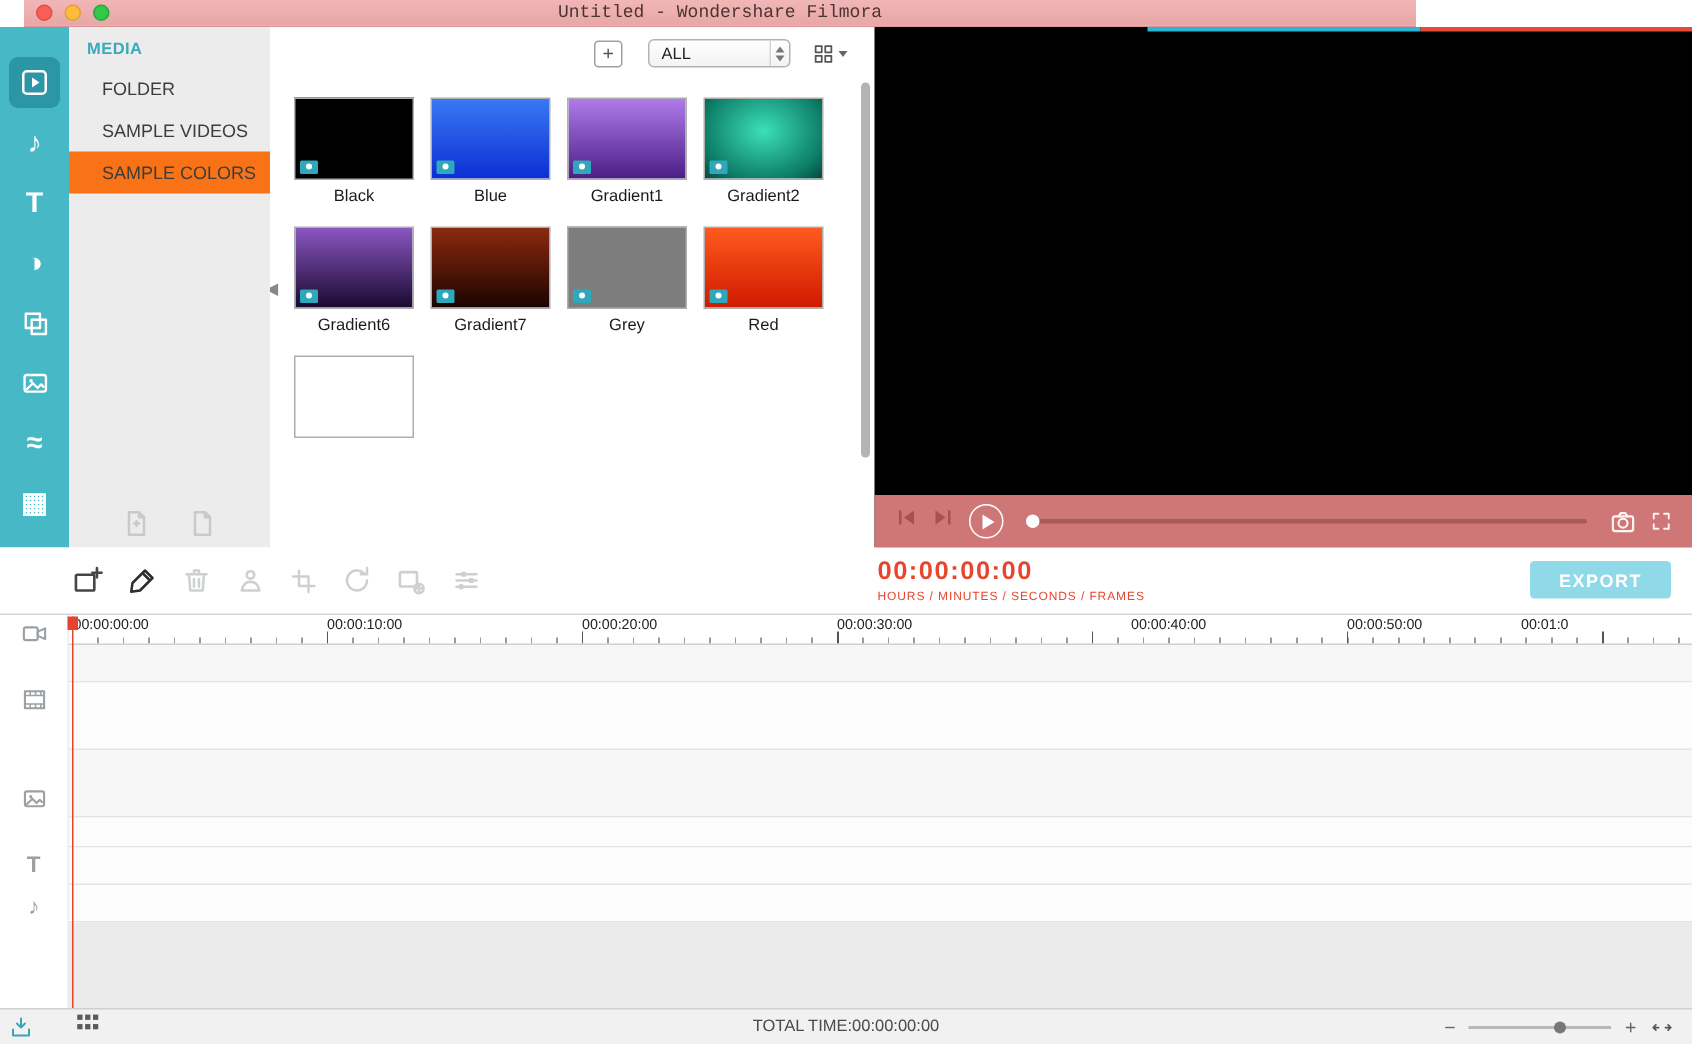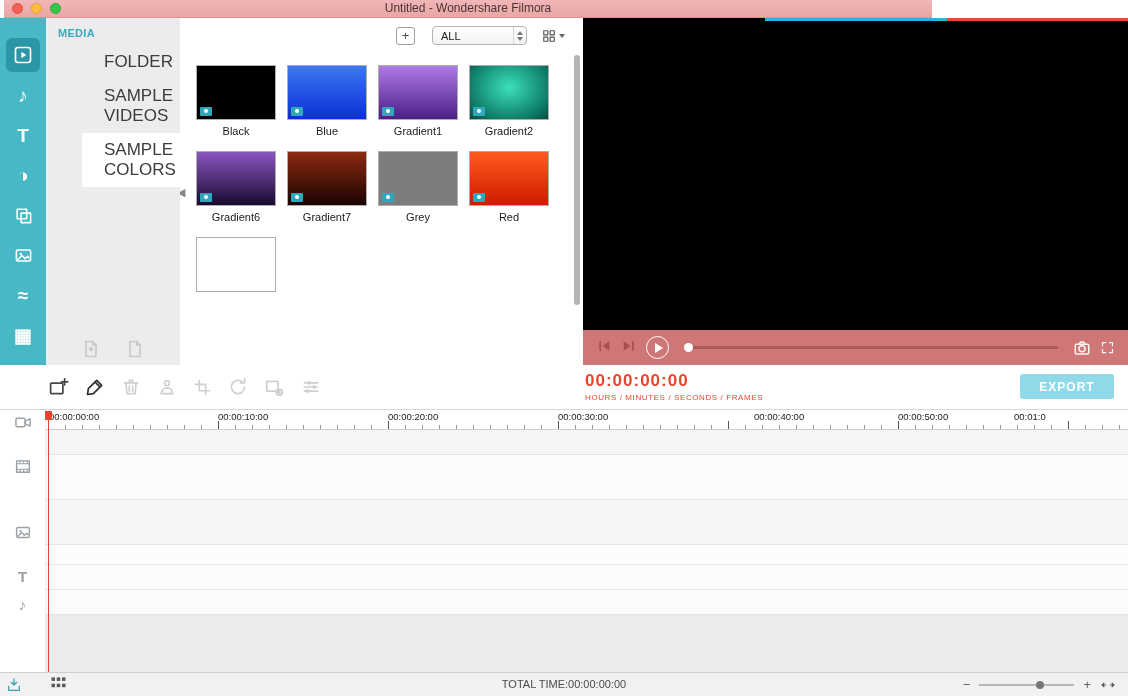--- a/index.html
+++ b/index.html
@@ -3,41 +3,41 @@
 <meta charset="utf-8">
 <style>
   * { margin:0; padding:0; box-sizing:border-box; }
   html,body { width:1128px; height:696px; overflow:hidden; }
   body { font-family:"Liberation Sans", sans-serif; background:#fff; position:relative; }
   .app { position:absolute; inset:0; width:1128px; height:696px; }
 
   svg.si { stroke:currentColor; fill:none; stroke-width:2; stroke-linecap:round; stroke-linejoin:round; display:block; }
 
   
-  .titlebar { position:absolute; left:4px; top:0; width:928px; height:18px;
-    background:linear-gradient(#f1b6b6,#e9a6a6); border-bottom:1px solid #d89494; z-index:20; }
+  .titlebar { position:absolute; left:16px; top:0; width:928px; height:18px;
+    background:linear-gradient(#f1b6b6,#e9a6a6); border-bottom:1px solid #d89494; z-index:20;font-family:Liberation Mono, monospace; }
   .traffic { position:absolute; left:8px; top:3px; display:flex; gap:8px; }
   .tl { width:11px; height:11px; border-radius:50%; }
   .tl.close { background:#f95f57; border:1px solid #dd4f48; }
   .tl.min   { background:#fdbc40; border:1px solid #e0a32e; }
   .tl.zoom  { background:#34c84a; border:1px solid #27a83b; }
   .win-title { text-align:center; font-size:12px; color:#4a3535; line-height:17px; }
 
   
   .app-sidebar { position:absolute; left:0; top:18px; width:46px; height:347px; background:#47b8c6; padding-top:17px; }
   .as-item { width:46px; height:40px; display:flex; align-items:center; justify-content:center; color:#fff; cursor:pointer; }
   .as-item .box { width:34px; height:34px; display:flex; align-items:center; justify-content:center; border-radius:6px; }
   .as-item.sel .box { background:#2b96a6; }
   .as-glyph { font-size:19px; line-height:1; color:#fff; font-weight:bold; }
 
   
   .media-panel { position:absolute; left:46px; top:18px; width:134px; height:347px; background:#ececec; }
   .mp-header { font-size:11px; font-weight:bold; color:#38aabb; padding:9px 0 6px 12px; letter-spacing:.3px; }
-  .mp-item { font-size:17px; color:#3c3c3c; padding:7px 0 7px 22px; cursor:pointer;margin-left:36px; }
-  .mp-item.sel { background:#ffffff; }
+  .mp-item { font-size:12px; color:#3c3c3c; padding:7px 0 7px 22px; cursor:pointer; }
+  .mp-item.sel { background:#f97316; }
   .mp-bottom { position:absolute; bottom:6px; left:0; width:134px; display:flex; gap:24px; justify-content:center; color:#c9c9c9; }
 
   
   .library { position:absolute; left:180px; top:18px; width:403px; height:347px; background:#fff; overflow:hidden; }
   .lib-head { position:absolute; left:0; top:8px; width:100%; height:22px; }
   .add-media { position:absolute; left:216px; top:1px; width:19px; height:18px; border:1px solid #9f9f9f; border-radius:3px;
     background:#fff; font-size:13px; color:#555; text-align:center; line-height:16px; cursor:pointer; }
   .filter { position:absolute; left:252px; top:0; width:95px; height:19px; border:1px solid #b3b3b3; border-radius:4px;
     background:linear-gradient(#ffffff,#f3f3f3); display:flex; align-items:center; cursor:pointer; }
   .filter .fval { flex:1; font-size:11px; color:#222; padding-left:8px; }

